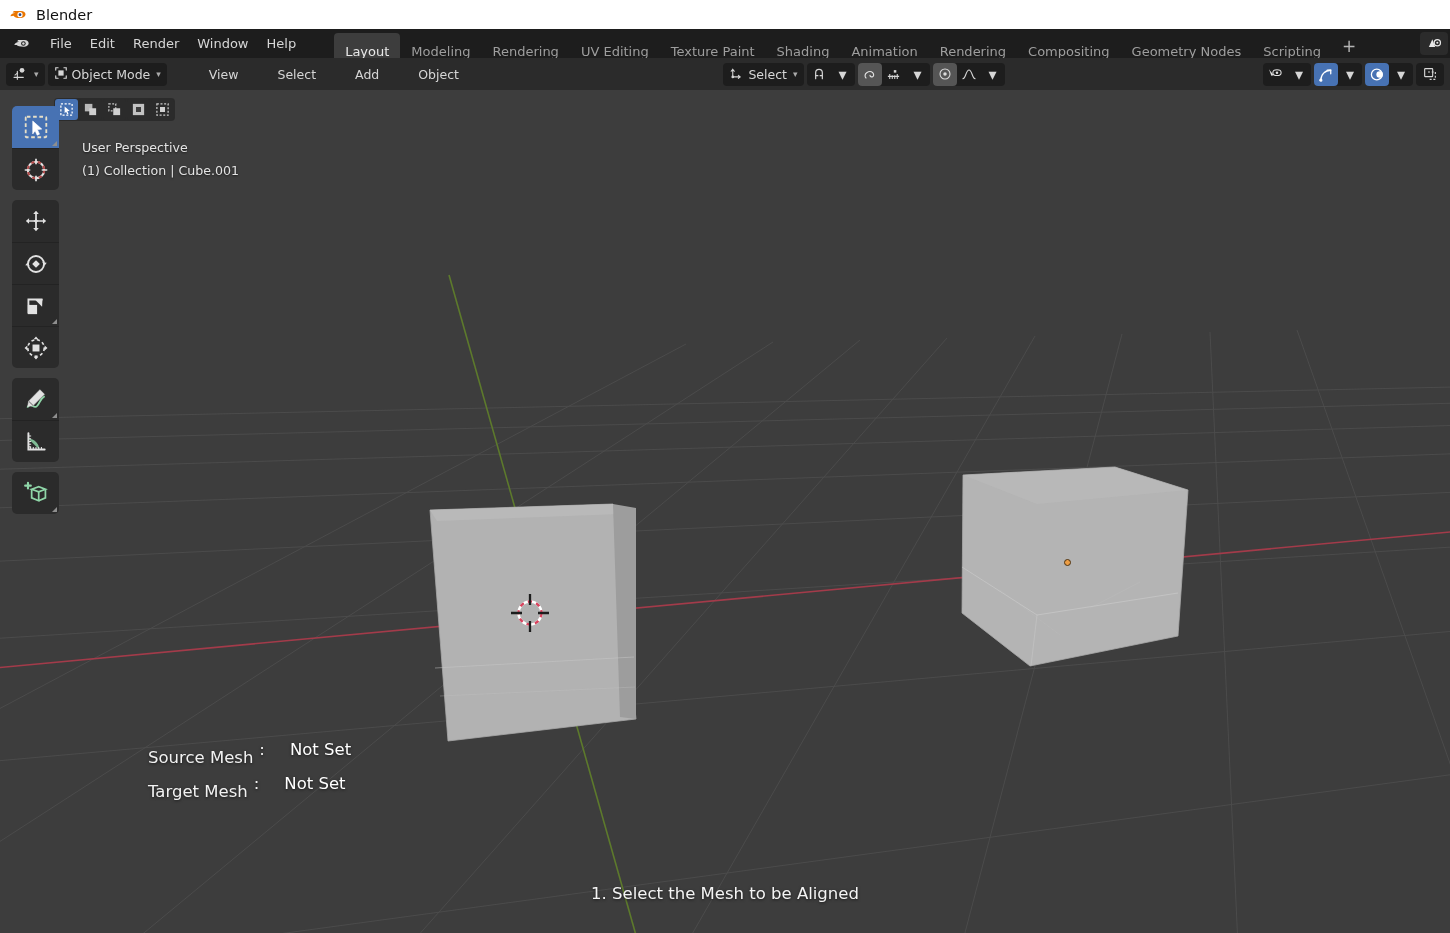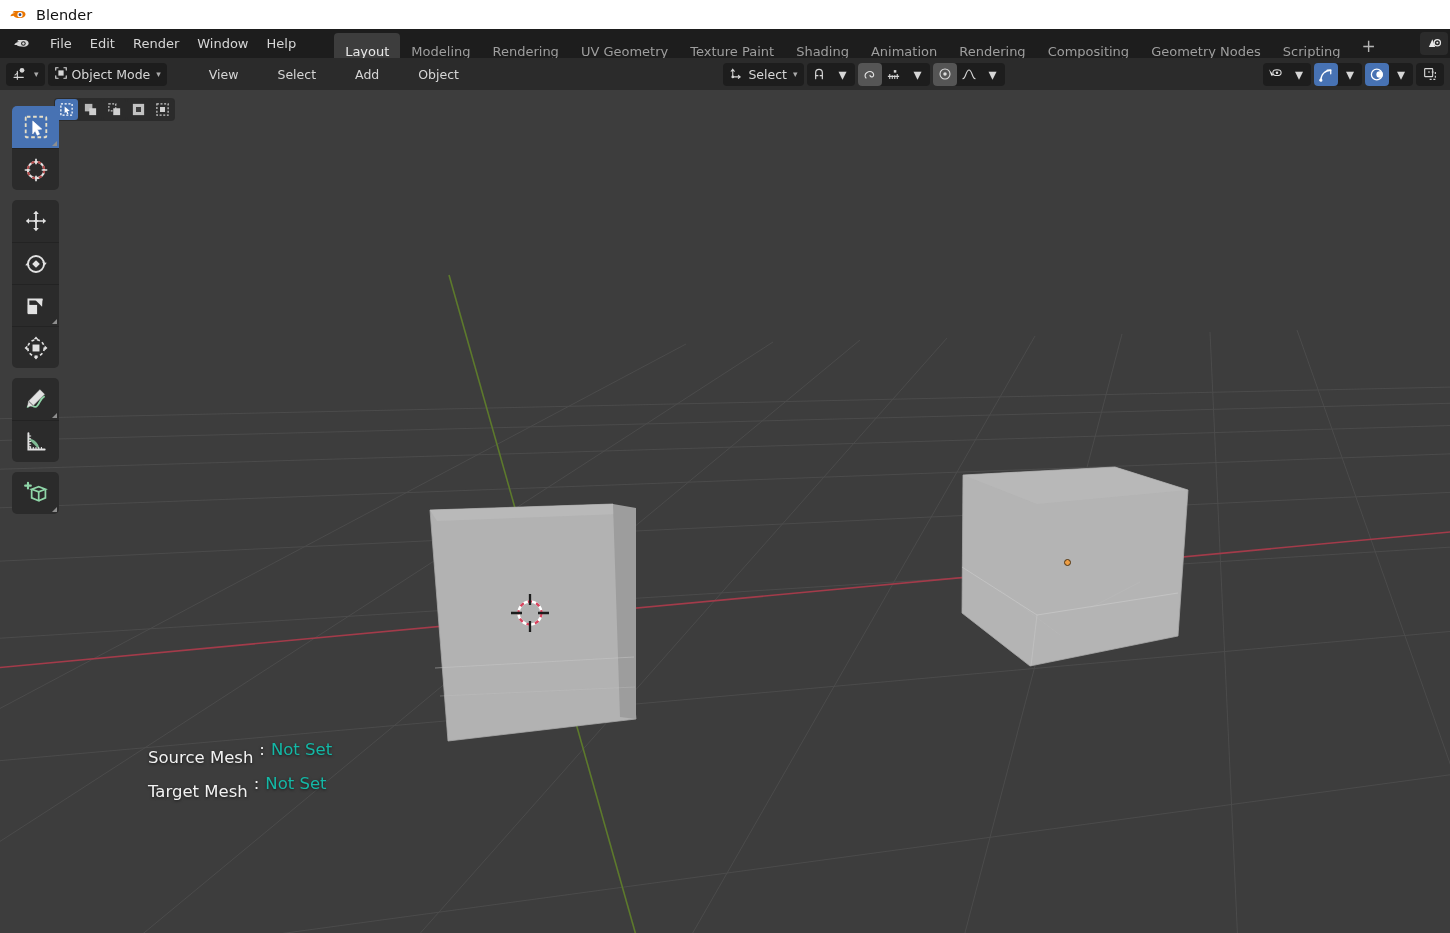--- a/index.html
+++ b/index.html
@@ -105,21 +105,21 @@
     font-size:12.6px; color:#e4e4e4; line-height:1.83;
     text-shadow:0 1px 2px rgba(0,0,0,.55);
   }
   #meshstatus{
     position:absolute; left:148px; top:647px; z-index:5;
     font-size:16.5px; line-height:1.55;
     text-shadow:0 1px 3px rgba(0,0,0,.6);
   }
   #meshstatus .row{ display:flex; }
   #meshstatus .lbl{ color:#f2f2f2;margin-top:8px; }
-  #meshstatus .val{ color:#14b8a6; margin-left:6px;}
+  #meshstatus .val{ color:#ffffff; margin-left:25px;}
   #meshstatus .colon{ margin-left:6px; color:#f2f2f2;}
   #step-text{
     position:absolute; left:0; right:0; top:794px; text-align:center; z-index:5;
     font-size:16.5px; color:#f4f4f4; text-shadow:0 1px 3px rgba(0,0,0,.6);
   }
 
   
   #cursor3d{ position:absolute; left:509px; top:502px; width:42px;height:42px; z-index:4;}
   
   #origin-dot{
@@ -156,21 +156,21 @@
   <div class="menu-item">File</div>
   <div class="menu-item">Edit</div>
   <div class="menu-item">Render</div>
   <div class="menu-item">Window</div>
   <div class="menu-item">Help</div>
 
   <div class="tabs">
     <div class="wtab active">Layout</div>
     <div class="wtab">Modeling</div>
     <div class="wtab">Rendering</div>
-    <div class="wtab">UV Geometry</div>
+    <div class="wtab">UV Editing</div>
     <div class="wtab">Texture Paint</div>
     <div class="wtab">Shading</div>
     <div class="wtab">Animation</div>
     <div class="wtab">Rendering</div>
     <div class="wtab">Compositing</div>
     <div class="wtab">Geometry Nodes</div>
     <div class="wtab">Scripting</div>
     <div class="wtab plus">+</div>
   </div>
 
@@ -481,20 +481,24 @@
             <path d="M8 8.5l6.5-2.3 6.2 2.3-6.2 2.4z"></path>
             <path d="M8 8.5v8l6.5 2.6v-8M20.7 8.5v8l-6.2 2.6"></path>
           </g>
           <path d="M4.6 2.6v5.2M2 5.2h5.2" stroke="#8fd6a8" stroke-width="2" stroke-linecap="round"></path>
         </svg>
         <span class="corner"></span>
       </div>
     </div>
   </div>
 
+  <div id="vpinfo">
+    <div>User Perspective</div>
+    <div>(1) Collection | Cube.001</div>
+  </div>
 
   <div id="cursor3d">
     <svg width="42" height="42" viewBox="0 0 42 42">
       <circle cx="21" cy="21" r="11.5" fill="none" stroke="#ffffff" stroke-width="2.4"></circle>
       <circle cx="21" cy="21" r="11.5" fill="none" stroke="#d9455f" stroke-width="2.4" stroke-dasharray="4.3 4.3"></circle>
       <g stroke="#1c1c1c" stroke-width="2.3">
         <path d="M21 2v11M21 29v11M2 21h11M29 21h11"></path>
       </g>
     </svg>
   </div>
@@ -509,13 +513,14 @@
       <span class="colon">:</span>
       <span class="val">Not Set</span>
     </div>
     <div class="row">
       <span class="lbl">Target Mesh</span>
       <span class="colon">:</span>
       <span class="val">Not Set</span>
     </div>
   </div>
 
+  <div id="step-text">1. Select the Mesh to be Aligned</div>
 </div>
 
 </body></html>

